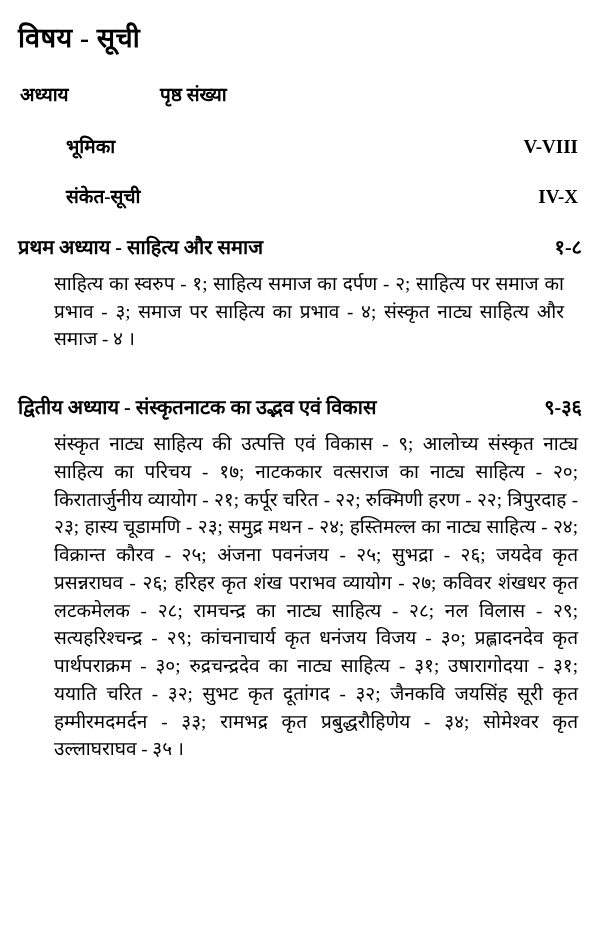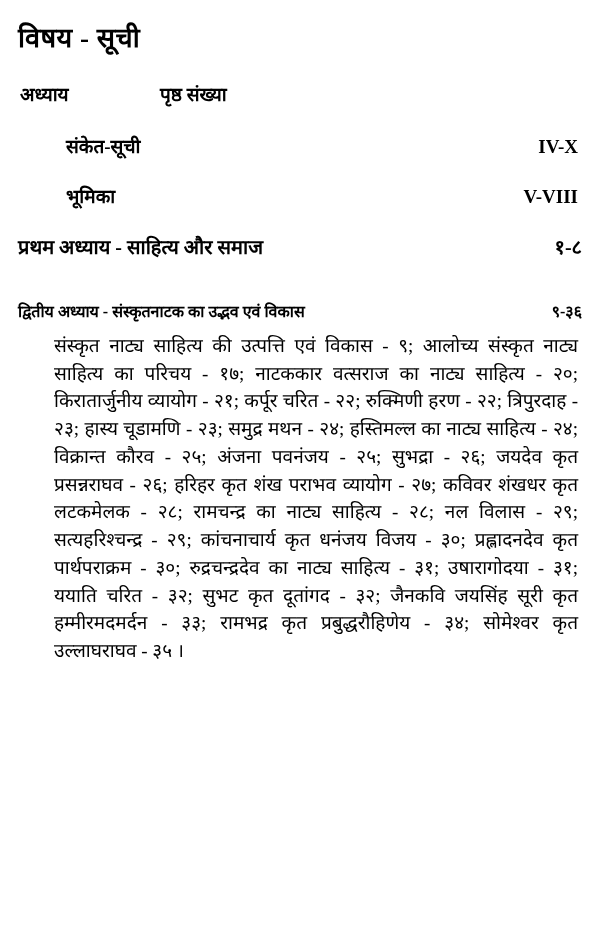--- a/index.html
+++ b/index.html
@@ -87,55 +87,56 @@
   }
   .entry-body {
     font-size: 19px;
     line-height: 1.46;
     text-align: justify;
     padding-left: 36px;
     padding-right: 18px;
     margin-bottom: 16px;
   }
   .entry-2 .entry-head {
-    font-size: 16px;
+    font-size: 20px;
     margin-top: 40px;
   }
   .entry-2 .entry-body {
     padding-left: 36px;
     padding-right: 4px;
   }
 </style>
 </head>
 <body>
 
 <div class="page">
 
   <div class="doc-title">विषय - सूची</div>
 
   <div class="col-head">
     <div class="c-chapter">अध्याय</div>
     <div class="c-page">पृष्ठ संख्या</div>
   </div>
 
   <div class="front-row">
-    <div class="fr-label">संकेत-सूची</div>
-    <div class="fr-page">IV-X</div>
+    <div class="fr-label">भूमिका</div>
+    <div class="fr-page">V-VIII</div>
   </div>
 
   <div class="front-row">
-    <div class="fr-label">भूमिका</div>
-    <div class="fr-page">V-VIII</div>
+    <div class="fr-label">संकेत-सूची</div>
+    <div class="fr-page">IV-X</div>
   </div>
 
   <div class="entry entry-1">
     <div class="entry-head">
       <div class="eh-title">प्रथम अध्याय  - साहित्य और समाज</div>
       <div class="eh-page">१-८</div>
     </div>
+    <div class="entry-body">साहित्य का स्वरुप - १; साहित्य समाज का दर्पण - २; साहित्य पर समाज का प्रभाव - ३; समाज पर साहित्य का प्रभाव - ४; संस्कृत नाट्य साहित्य और समाज - ४ ।</div>
   </div>
 
   <div class="entry entry-2">
     <div class="entry-head">
       <div class="eh-title">द्वितीय अध्याय - संस्कृतनाटक का उद्भव एवं विकास</div>
       <div class="eh-page">९-३६</div>
     </div>
     <div class="entry-body">संस्कृत नाट्य साहित्य की उत्पत्ति एवं विकास - ९; आलोच्य संस्कृत नाट्य साहित्य का परिचय - १७; नाटककार वत्सराज का नाट्य साहित्य - २०; किरातार्जुनीय व्यायोग - २१; कर्पूर चरित - २२; रुक्मिणी हरण - २२; त्रिपुरदाह - २३; हास्य चूडामणि - २३; समुद्र मथन - २४; हस्तिमल्ल का नाट्य साहित्य - २४; विक्रान्त कौरव - २५; अंजना पवनंजय - २५; सुभद्रा - २६; जयदेव कृत प्रसन्नराघव - २६; हरिहर कृत शंख पराभव व्यायोग - २७; कविवर शंखधर कृत लटकमेलक - २८; रामचन्द्र का नाट्य साहित्य - २८; नल विलास - २९; सत्यहरिश्चन्द्र - २९; कांचनाचार्य कृत धनंजय विजय - ३०; प्रह्लादनदेव कृत पार्थपराक्रम - ३०; रुद्रचन्द्रदेव का नाट्य साहित्य - ३१; उषारागोदया - ३१; ययाति चरित - ३२; सुभट कृत दूतांगद - ३२; जैनकवि जयसिंह सूरी कृत हम्मीरमदमर्दन - ३३; रामभद्र कृत प्रबुद्धरौहिणेय - ३४; सोमेश्वर कृत उल्लाघराघव - ३५ ।</div>
   </div>
 

